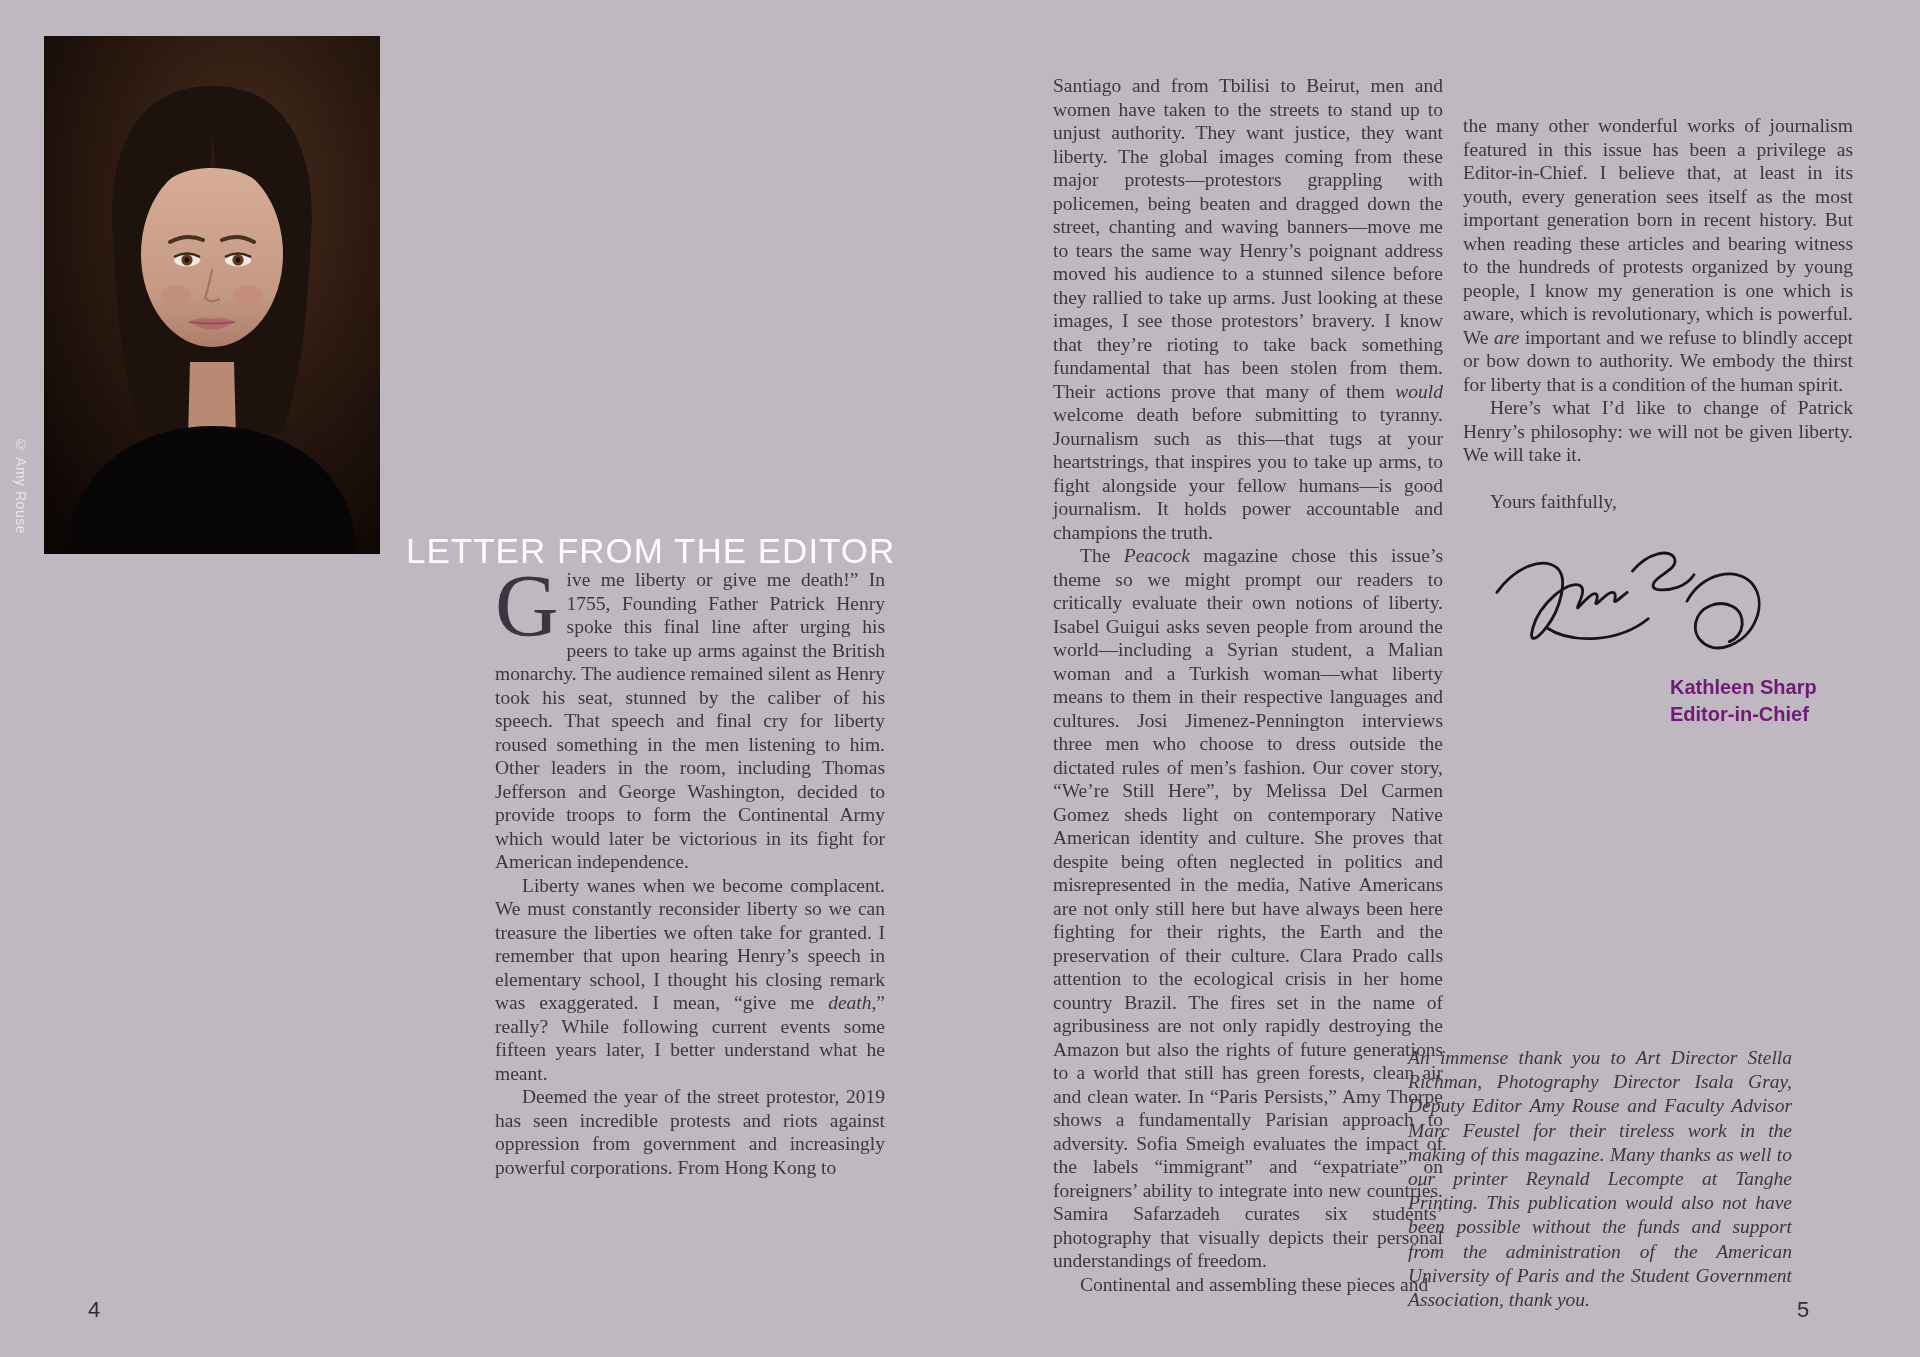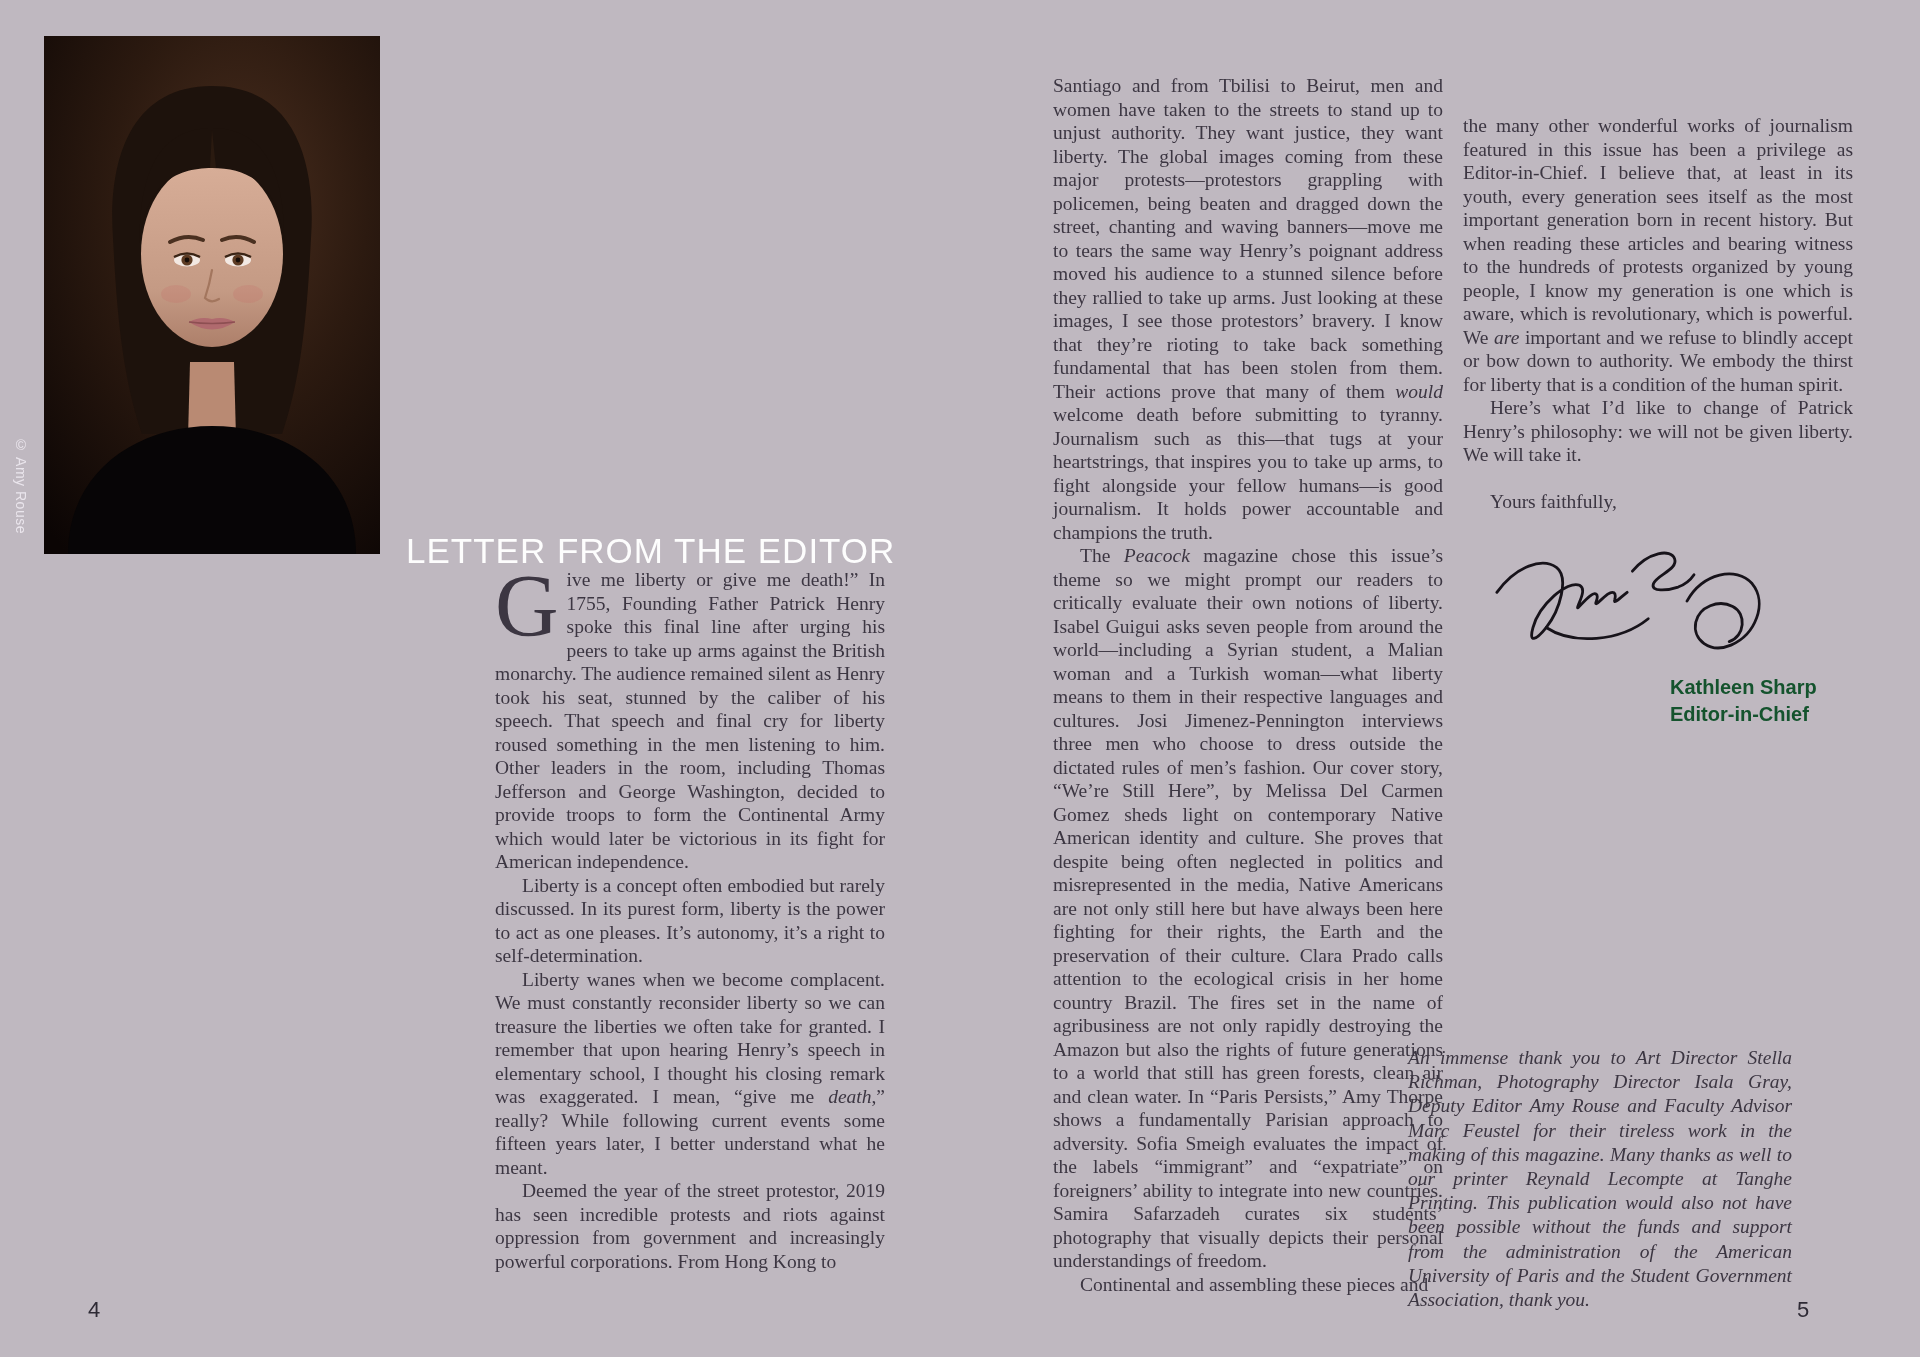--- a/index.html
+++ b/index.html
@@ -50,21 +50,21 @@
   .valediction { margin-top:23.5px !important; }
 
   .signature {
     position:absolute; left:1478px; top:536px; width:300px; height:132px;
   }
 
   .sig-block {
     position:absolute; left:1670px; top:674px;
     font-family:"Liberation Sans", sans-serif;
     font-weight:bold; font-size:20px; line-height:27px;
-    color:#14532d;
+    color:#701a75;
   }
 
   .ack {
     position:absolute; left:1408px; top:1046px; width:384px;
     font-style:italic; font-size:19.5px; line-height:24.2px;
     color:#3c3642; text-align:justify;
   }
 
   .pagenum {
     position:absolute; top:1297px;
@@ -128,21 +128,20 @@
       <path d="M145,286 Q168,289 191,286" stroke="#8d4f52" stroke-width="1.4" fill="none"></path>
     </svg>
   </div>
 
   <div class="credit">© Amy Rouse</div>
 
   <h1 class="title">LETTER FROM THE EDITOR</h1>
 
   <div class="col" id="col1">
     <p><span class="dropcap">G</span><span><span>ive me liberty or give me death!” In 1755, Founding Father Patrick Henry spoke this final line after urging his peers to take up arms against the British monarchy. The audience remained silent as Henry took his seat, stunned by the caliber of his speech. That speech and final cry for liberty roused something in the men listening to him. Other leaders in the room, including Thomas Jefferson and George Washington, decided to provide troops to form the Continental Army which would later be victorious in its fight for American independence.</span></span></p>
-    <p class="indent"><span>Liberty is a concept often embodied but rarely discussed. In its purest form, liberty is the power to act as one pleases. It’s autonomy, it’s a right to self-determination.</span></p>
     <p class="indent"><span>Liberty wanes when we become complacent. We must constantly reconsider liberty so we can treasure the liberties we often take for granted. I remember that upon hearing Henry’s speech in elementary school, I thought his closing remark was exaggerated. I mean, “give me </span><span class="it">death</span><span>,” really? While following current events some fifteen years later, I better understand what he meant.</span></p>
     <p class="indent"><span>Deemed the year of the street protestor, 2019 has seen incredible protests and riots against oppression from government and increasingly powerful corporations. From Hong Kong to</span></p>
   </div>
 
   <div class="col" id="col2">
     <p><span>Santiago and from Tbilisi to Beirut, men and women have taken to the streets to stand up to unjust authority. They want justice, they want liberty. The global images coming from these major protests—protestors grappling with policemen, being beaten and dragged down the street, chanting and waving banners—move me to tears the same way Henry’s poignant address moved his audience to a stunned silence before they rallied to take up arms. Just looking at these images, I see those protestors’ bravery. I know that they’re rioting to take back something fundamental that has been stolen from them. Their actions prove that many of them </span><span class="it">would</span><span> welcome death before submitting to tyranny. Journalism such as this—that tugs at your heartstrings, that inspires you to take up arms, to fight alongside your fellow humans—is good journalism. It holds power accountable and champions the truth.</span></p>
     <p class="indent"><span>The </span><span class="it">Peacock</span><span> magazine chose this issue’s theme so we might prompt our readers to critically evaluate their own notions of liberty. Isabel Guigui asks seven people from around the world—including a Syrian student, a Malian woman and a Turkish woman—what liberty means to them in their respective languages and cultures. Josi Jimenez-Pennington interviews three men who choose to dress outside the dictated rules of men’s fashion. Our cover story, “We’re Still Here”, by Melissa Del Carmen Gomez sheds light on contemporary Native American identity and culture. She proves that despite being often neglected in politics and misrepresented in the media, Native Americans are not only still here but have always been here fighting for their rights, the Earth and the preservation of their culture. Clara Prado calls attention to the ecological crisis in her home country Brazil. The fires set in the name of agribusiness are not only rapidly destroying the Amazon but also the rights of future generations to a world that still has green forests, clean air and clean water. In “Paris Persists,” Amy Thorpe shows a fundamentally Parisian approach to adversity. Sofia Smeigh evaluates the impact of the labels “immigrant” and “expatriate” on foreigners’ ability to integrate into new countries. Samira Safarzadeh curates six students’ photography that visually depicts their personal understandings of freedom.</span></p>
     <p class="indent"><span>Continental and assembling these pieces and</span></p>
   </div>
 

